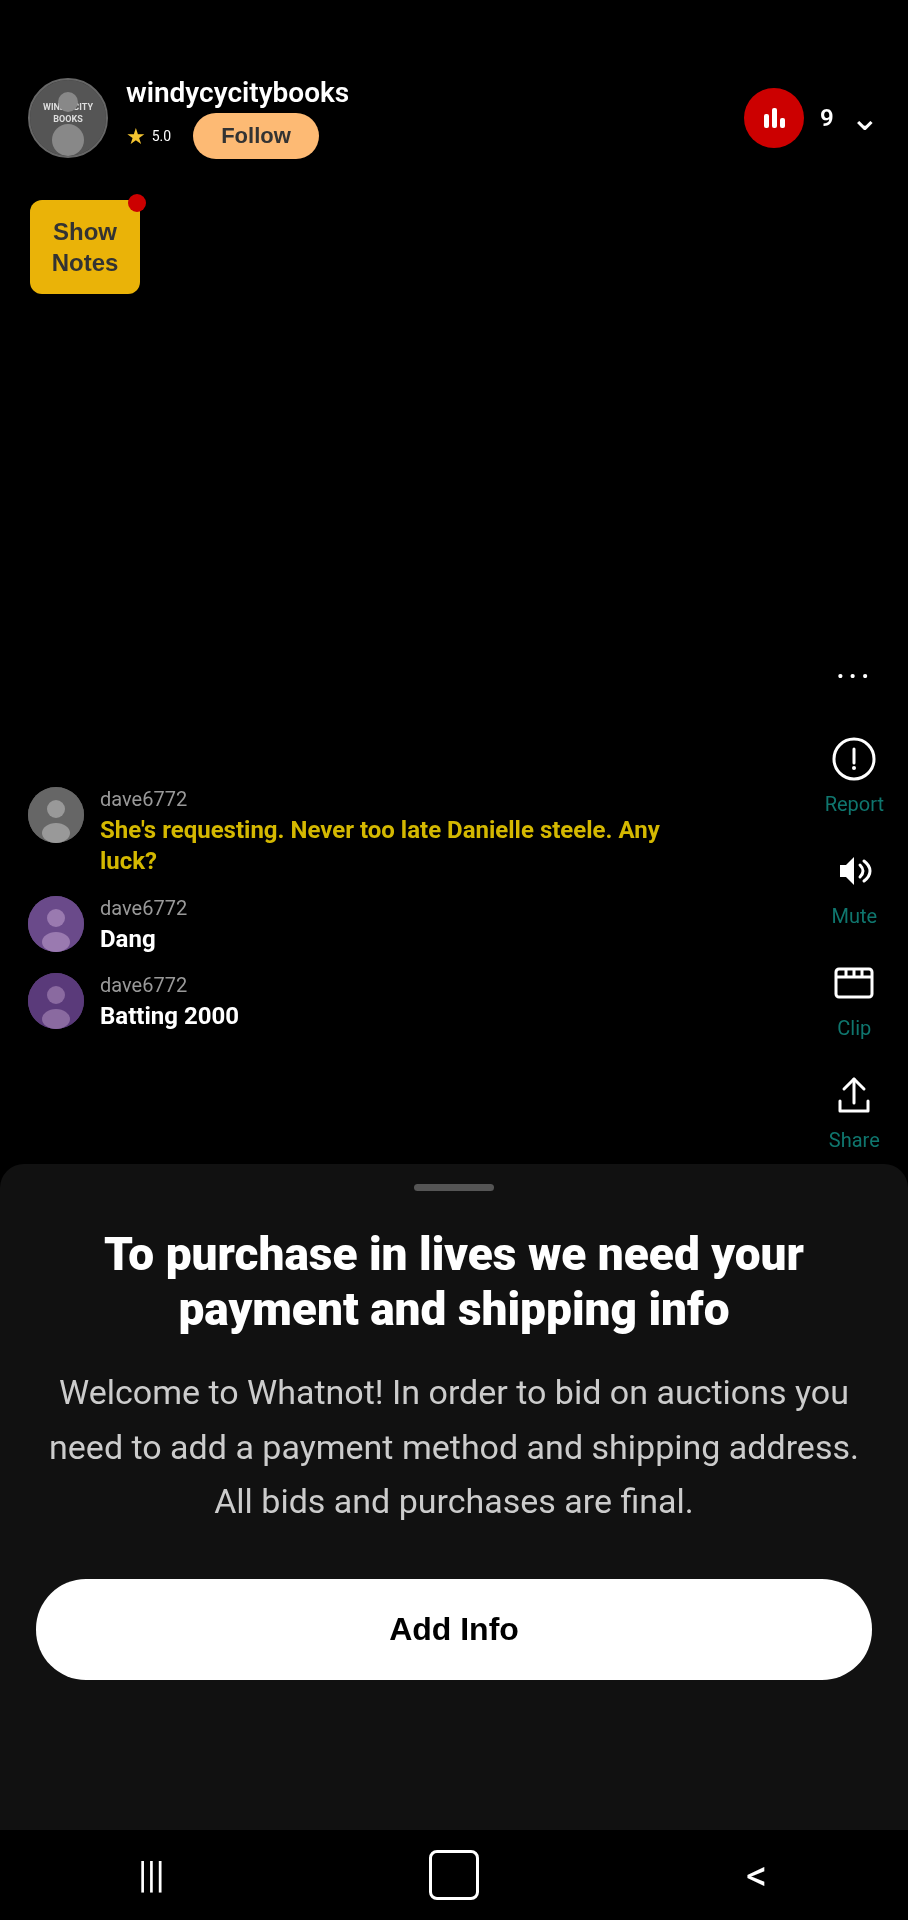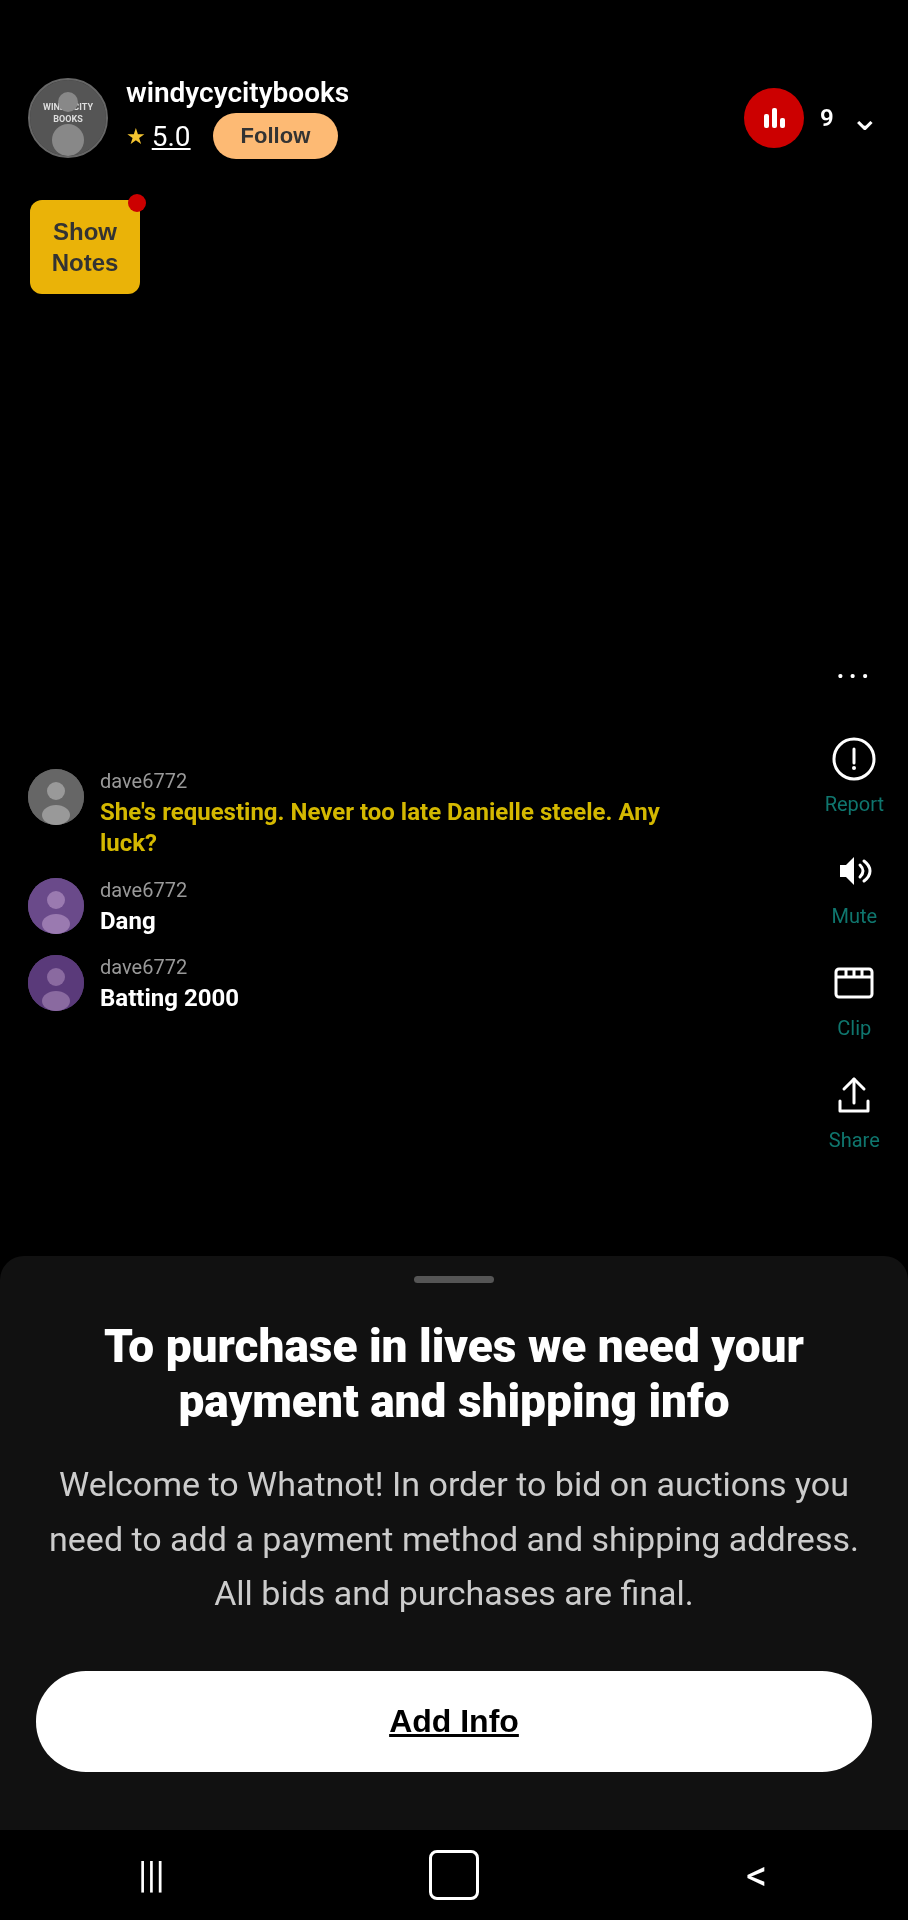--- a/index.html
+++ b/index.html
@@ -75,22 +75,21 @@
       align-items: center;
       gap: 6px;
       margin-top: 4px;
     }
     .star-icon {
       color: #f4c430;
       font-size: 22px;
     }
     .rating-value {
       color: #fff;
-      font-size: 28px;
-      text-decoration: underline;
+      font-size: 14px;
     }
     .follow-btn {
       background: #fdba74;
       color: #333;
       border: none;
       border-radius: 30px;
       padding: 10px 28px;
       font-size: 22px;
       font-weight: 700;
       cursor: pointer;
@@ -287,21 +286,20 @@
       width: 100%;
       background: #fff;
       color: #000;
       border: none;
       border-radius: 50px;
       padding: 32px 0;
       font-size: 32px;
       font-weight: 700;
       cursor: pointer;
       text-align: center;
-      text-decoration: underline;
     }
 
     
     .bottom-nav {
       position: absolute;
       bottom: 0;
       left: 0;
       width: 100%;
       height: 90px;
       background: #000;
@@ -427,21 +425,21 @@
       <svg width="44" height="44" viewBox="0 0 44 44" fill="none">
         <path d="M22 6v24" stroke="white" stroke-width="3" stroke-linecap="round"></path>
         <path d="M12 16l10-10 10 10" stroke="white" stroke-width="3" stroke-linecap="round" stroke-linejoin="round"></path>
         <path d="M8 28v10h28V28" stroke="white" stroke-width="3" stroke-linecap="round" stroke-linejoin="round"></path>
       </svg>
     </div>
     <span class="action-label">Share</span>
   </div>
 </div>
 
-<div class="comments-section" style="position:absolute;bottom:888px;left:0;width:82%;padding:0 28px;">
+<div class="comments-section" style="position:absolute;bottom:870px;left:0;width:82%;padding:0 28px;">
 
   <div class="comment-item">
     <div class="comment-avatar comment-avatar-gray">
       <svg width="56" height="56" viewBox="0 0 56 56">
         <circle cx="28" cy="28" r="28" fill="#666"></circle>
         <circle cx="28" cy="22" r="9" fill="#999"></circle>
         <ellipse cx="28" cy="46" rx="14" ry="10" fill="#999"></ellipse>
       </svg>
     </div>
     <div class="comment-content">
@@ -473,21 +471,21 @@
       </svg>
     </div>
     <div class="comment-content">
       <div class="comment-username">dave6772</div>
       <div class="comment-text">Batting 2000</div>
     </div>
   </div>
 
 </div>
 
-<div class="bottom-sheet" style="height:664px;margin-top:28px;">
+<div class="bottom-sheet" style="height:756px;margin-top:28px;">
   <div class="bottom-sheet-handle"></div>
   <h1 class="bottom-sheet-title">To purchase in lives we need your payment and shipping info</h1>
   <p class="bottom-sheet-subtitle">Welcome to Whatnot! In order to bid on auctions you need to add a payment method and shipping address. All bids and purchases are final.</p>
   <button class="add-info-btn">Add Info</button>
 </div>
 
 <div class="bottom-nav" style="bottom:0;z-index:30;">
   <div class="nav-btn">
     <span class="nav-icon">|||</span>
   </div>

